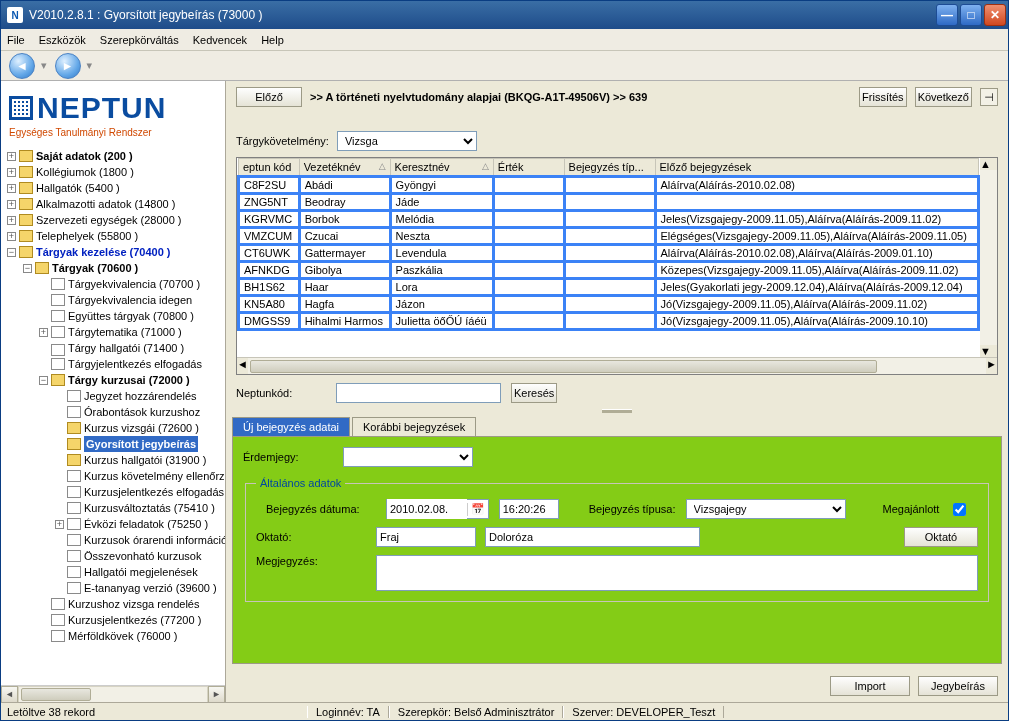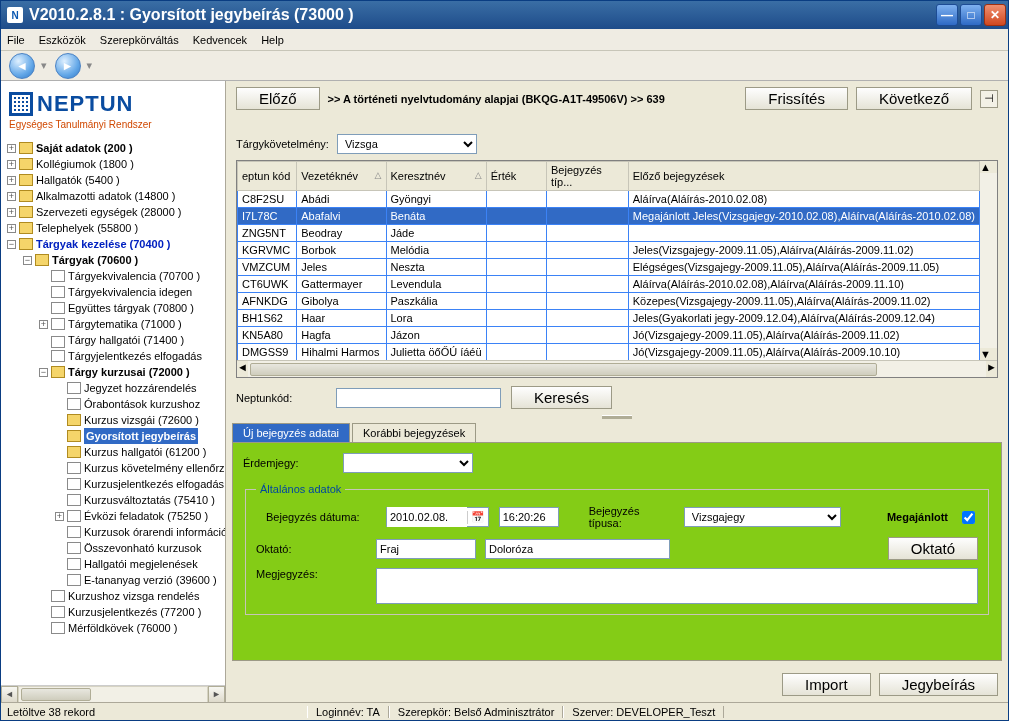--- a/index.html
+++ b/index.html
@@ -1,37 +1,37 @@
 <!DOCTYPE html>
 <html><head>
 <meta charset="utf-8">
 <style>
   html,body{margin:0;padding:0;font-family:Tahoma,Arial,sans-serif;font-size:11px;color:#000;background:#ece9d8;}
   *{box-sizing:border-box;}
   
   .titlebar{background:linear-gradient(#3a6ea5,#1e4c8a);height:28px;display:flex;align-items:center;color:#fff;padding:0 2px 0 6px;}
   .titlebar .app-icon{width:16px;height:16px;background:#fff;color:#0a57b0;font-weight:bold;border-radius:2px;display:flex;align-items:center;justify-content:center;margin-right:6px;font-size:10px;}
-  .titlebar .title{flex:1;font-size:16px;font-weight:bold;}
+  .titlebar .title{flex:1;font-size:12px;font-weight:normal;}
   .titlebar .win-btns{display:flex;gap:2px;}
   .titlebar .win-btn{width:22px;height:22px;background:linear-gradient(#7eb1f0,#2e6ac5);border:1px solid #1d4c95;border-radius:3px;display:flex;align-items:center;justify-content:center;color:#fff;font-weight:bold;font-size:12px;}
   .titlebar .win-close{background:linear-gradient(#f09070,#d04820);border-color:#a03010;}
   
   .menubar{background:#efece3;height:22px;display:flex;align-items:center;padding:0 6px;gap:14px;border-bottom:1px solid #c7c5b8;}
   .menubar span{cursor:default;}
   
   .navbar{background:#efece3;height:30px;display:flex;align-items:center;padding:0 8px;border-bottom:1px solid #b0b0b0;}
   .nav-arrow{width:26px;height:26px;border-radius:50%;background:radial-gradient(circle at 35% 30%,#dff0ff,#64a8e8 60%,#2d78c7);border:1px solid #4a82c4;margin-right:4px;display:flex;align-items:center;justify-content:center;color:#fff;font-size:12px;font-weight:bold;}
   .nav-sep{color:#888;margin:0 2px;}
   
   .main{display:flex;height:calc(100% - 28px - 22px - 30px - 18px);}
   .sidebar{width:225px;background:#fff;border-right:1px solid #aca899;display:flex;flex-direction:column;overflow:hidden;}
   .content{flex:1;background:#ece9d8;display:flex;flex-direction:column;overflow:hidden;}
   
   .logo{padding:10px 8px 6px 8px;}
-  .logo-main{font-family:Arial,sans-serif;font-weight:bold;font-size:22px;color:#0a4ca0;letter-spacing:1px;display:flex;align-items:center;}
+  .logo-main{font-family:Arial,sans-serif;font-weight:bold;font-size:30px;color:#0a4ca0;letter-spacing:1px;display:flex;align-items:center;}
   .logo-icon{width:24px;height:24px;background:#0a4ca0;margin-right:4px;position:relative;}
   .logo-icon::before{content:"";position:absolute;inset:3px;background:repeating-linear-gradient(to right,#fff 0 2px,transparent 2px 4px),repeating-linear-gradient(to bottom,#fff 0 2px,transparent 2px 4px);}
   .logo-sub{color:#d04800;font-size:10px;margin-top:2px;}
   
   .side-tabs{display:flex;border-bottom:1px solid #aca899;}
   .side-tab{padding:4px 10px;border:1px solid #aca899;border-bottom:none;background:#f5f3ea;margin-right:-1px;}
   .side-tab.active{background:#fff;position:relative;z-index:1;}
   
   .tree{flex:1;overflow:auto;padding:4px 2px;font-size:11px;line-height:16px;}
   .tree-inner{min-width:280px;}
@@ -43,31 +43,31 @@
   .tnode.bold>span.lbl{font-weight:bold;}
   .tnode.blue>span.lbl{color:#0020c0;font-weight:bold;}
   .tnode.selected>span.lbl{background:#316ac5;color:#fff;padding:0 2px;}
   
   .hscroll{height:17px;background:#ece9d8;border-top:1px solid #ccc;display:flex;align-items:center;}
   .hscroll .h-arrow,.vscroll .v-arrow{width:17px;height:17px;background:linear-gradient(#f7f7f2,#dedacb);border:1px solid #b0ad96;display:flex;align-items:center;justify-content:center;font-size:9px;color:#555;}
   .hscroll .h-track{flex:1;background:#f2f0e6;border:1px solid #d6d3c3;height:17px;display:flex;align-items:center;}
   .hscroll .h-thumb{width:70px;height:13px;background:linear-gradient(#e8e7df,#cfcdbd);border:1px solid #b0ad96;border-radius:2px;margin-left:2px;}
   
   .crow{display:flex;align-items:center;gap:8px;padding:6px 10px;}
-  .btn{background:linear-gradient(#fefefe,#e5e3d6);border:1px solid #9c9a86;padding:2px 22px;min-height:20px;font-size:15px;cursor:default;}
+  .btn{background:linear-gradient(#fefefe,#e5e3d6);border:1px solid #9c9a86;padding:2px 2px;min-height:20px;font-size:11px;cursor:default;}
   .breadcrumb{font-weight:bold;}
   .pin{width:18px;height:18px;border:1px solid #9c9a86;background:#f3f1e6;display:flex;align-items:center;justify-content:center;}
   select,input[type=text]{font-family:inherit;font-size:11px;border:1px solid #7f9db9;background:#fff;height:20px;padding:1px 3px;}
   
   .grid-wrap{margin:0 10px;border:1px solid #808080;background:#fff;height:218px;display:flex;flex-direction:column;}
   .grid{flex:1;overflow:hidden;}
   table.data{border-collapse:collapse;width:100%;font-size:11px;}
   table.data th{background:#ece9d8;border:1px solid #c7c5b8;padding:2px 4px;text-align:left;font-weight:normal;position:relative;margin-left:19px;}
   table.data th .sort{float:right;color:#888;font-size:9px;}
-  table.data td{border:1px solid #3b82f6;padding:1px 4px;height:17px;white-space:nowrap;overflow:hidden;}
+  table.data td{border:3px solid #3b82f6;padding:1px 4px;height:17px;white-space:nowrap;overflow:hidden;}
   tr.selected td{background:#316ac5;color:#fff;}
   .grid-hscroll{height:17px;display:flex;background:#ece9d8;border-top:1px solid #c7c5b8;}
   .grid-hscroll .h-track{flex:1;background:#f2f0e6;display:flex;align-items:center;position:relative;}
   .grid-hscroll .h-thumb{width:85%;height:13px;background:linear-gradient(#e8e7df,#cfcdbd);border:1px solid #b0ad96;border-radius:2px;margin:0 2px;}
   .grid-vscroll{width:17px;background:#ece9d8;display:flex;flex-direction:column;}
   .grid-vscroll .v-track{flex:1;background:#f2f0e6;}
   .grid-body-row{display:flex;flex:1;min-height:0;}
   
   .searchrow{display:flex;align-items:center;gap:10px;padding:8px 10px 4px 10px;}
   
@@ -220,21 +220,21 @@
               <span class="lbl">Kurzus vizsgái (72600  )</span>
             </div>
             <div class="tnode bold selected" style="padding-left: 52px;">
               <span class="twisty blank"></span>
               <span class="ticon"></span>
               <span class="lbl">Gyorsított jegybeírás</span>
             </div>
             <div class="tnode" style="padding-left: 52px;">
               <span class="twisty blank"></span>
               <span class="ticon"></span>
-              <span class="lbl">Kurzus hallgatói (61200  )</span>
+              <span class="lbl">Kurzus hallgatói (31900  )</span>
             </div>
             <div class="tnode" style="padding-left: 52px;">
               <span class="twisty blank"></span>
               <span class="ticon doc"></span>
               <span class="lbl">Kurzus követelmény ellenőrzés</span>
             </div>
             <div class="tnode" style="padding-left: 52px;">
               <span class="twisty blank"></span>
               <span class="ticon doc"></span>
               <span class="lbl">Kurzusjelentkezés elfogadás</span>
@@ -326,59 +326,51 @@
                 </thead>
               <tbody id="grid-body">
                   <tr>
                     <td>C8F2SU</td>
                     <td>Abádi</td>
                     <td>Gyöngyi</td>
                     <td></td>
                     <td></td>
                     <td>Aláírva(Aláírás-2010.02.08)</td>
                   </tr>
-                  <tr class="selected">
-                    <td>I7L78C</td>
-                    <td>Abafalvi</td>
-                    <td>Benáta</td>
-                    <td></td>
-                    <td></td>
-                    <td>Megajánlott Jeles(Vizsgajegy-2010.02.08),Aláírva(Aláírás-2010.02.08)</td>
-                  </tr>
                   <tr>
                     <td>ZNG5NT</td>
                     <td>Beodray</td>
                     <td>Jáde</td>
                     <td></td>
                     <td></td>
                     <td></td>
                   </tr>
                   <tr>
                     <td>KGRVMC</td>
                     <td>Borbok</td>
                     <td>Melódia</td>
                     <td></td>
                     <td></td>
                     <td>Jeles(Vizsgajegy-2009.11.05),Aláírva(Aláírás-2009.11.02)</td>
                   </tr>
                   <tr>
                     <td>VMZCUM</td>
-                    <td>Jeles</td>
+                    <td>Czucai</td>
                     <td>Neszta</td>
                     <td></td>
                     <td></td>
                     <td>Elégséges(Vizsgajegy-2009.11.05),Aláírva(Aláírás-2009.11.05)</td>
                   </tr>
                   <tr>
                     <td>CT6UWK</td>
                     <td>Gattermayer</td>
                     <td>Levendula</td>
                     <td></td>
                     <td></td>
-                    <td>Aláírva(Aláírás-2010.02.08),Aláírva(Aláírás-2009.11.10)</td>
+                    <td>Aláírva(Aláírás-2010.02.08),Aláírva(Aláírás-2009.01.10)</td>
                   </tr>
                   <tr>
                     <td>AFNKDG</td>
                     <td>Gibolya</td>
                     <td>Paszkália</td>
                     <td></td>
                     <td></td>
                     <td>Közepes(Vizsgajegy-2009.11.05),Aláírva(Aláírás-2009.11.02)</td>
                   </tr>
                   <tr>
@@ -445,27 +437,27 @@
           <legend>Általános adatok</legend>
           <div class="formrow" style="margin-bottom:8px;">
             <span style="min-width:110px;margin-left:10px;">Bejegyzés dátuma:</span>
             <div style="display:flex;align-items:center;border:1px solid #7f9db9;background:#fff;height:20px;">
               <input type="text" style="border: none; width: 80px;" value="2010.02.08.">
               <span style="padding:0 3px;border-left:1px solid #ccc;">📅</span>
             </div>
             <input type="text" style="width: 60px;" value="16:20:26">
             <span style="margin-left:20px;">Bejegyzés típusa:</span>
             <select style="width:160px;"><option>Vizsgajegy</option></select>
-            <span style="margin-left:36px;font-weight:bold;">Megajánlott</span>
+            <span style="margin-left:27px;">Megajánlott</span>
             <input type="checkbox" checked="" style="">
           </div>
           <div class="formrow" style="margin-bottom:8px;">
             <span style="min-width:110px;">Oktató:</span>
             <input type="text" style="width: 100px;" value="Fraj">
-            <input type="text" style="width: 185px; margin-left: -1px;" value="Doloróza">
+            <input type="text" style="width: 215px; margin-left: -1px;" value="Doloróza">
             <div style="flex:1;"></div>
             <button class="btn" style="min-width:74px;">Oktató</button>
           </div>
           <div class="formrow" style="align-items:flex-start;">
             <span style="min-width:110px;">Megjegyzés:</span>
             <textarea style="flex: 1 1 0%; height: 36px; border: 1px solid rgb(127, 157, 185); font-family: inherit; font-size: 11px; resize: none;"></textarea>
           </div>
         </fieldset>
       </div>
       <div class="bottom-btns">

